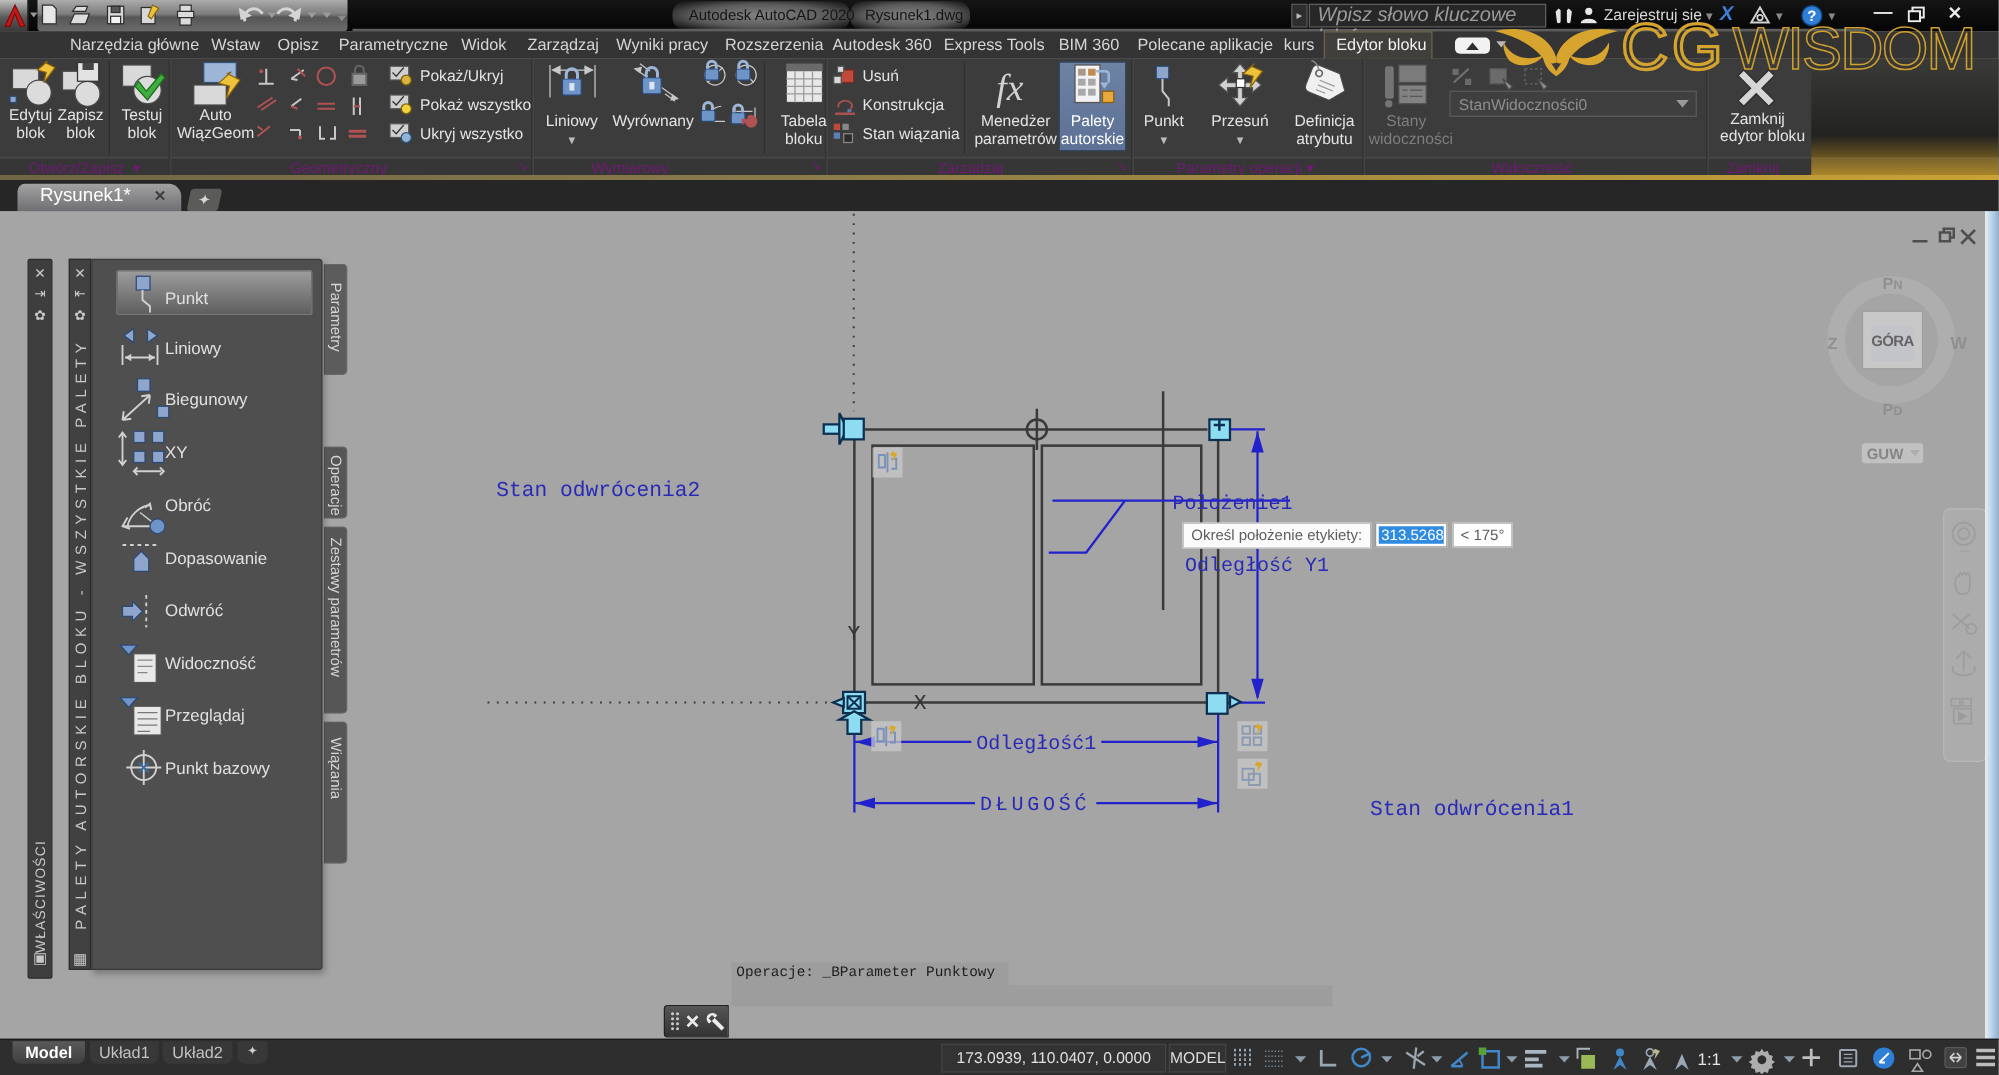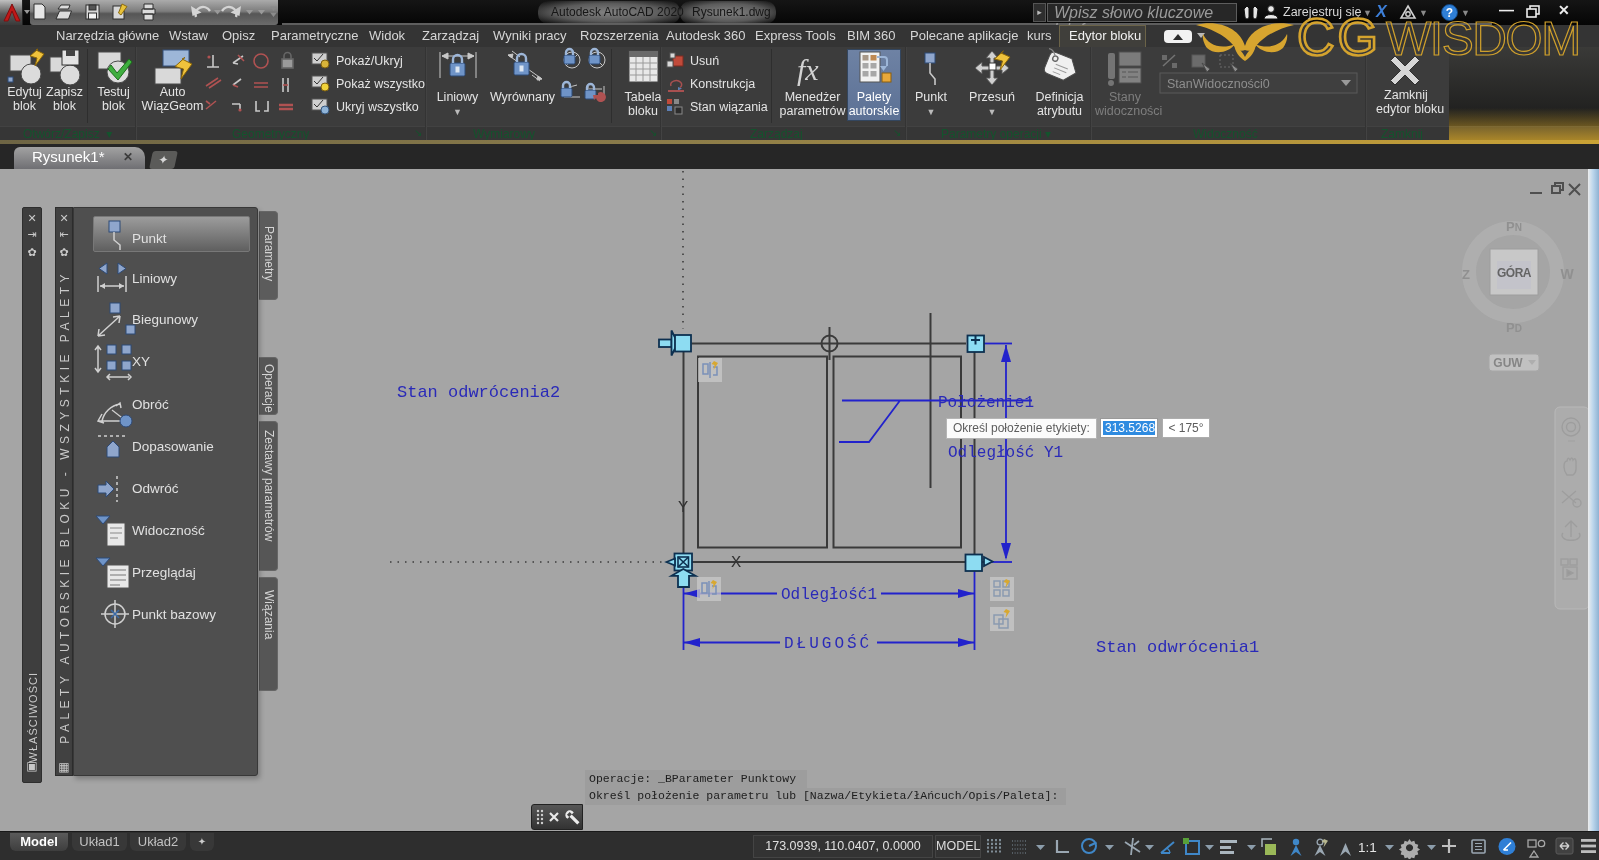--- a/index.html
+++ b/index.html
@@ -19,21 +19,21 @@
 #searchbox{left:1047px;top:3px;width:190px;height:19px;background:#272727;border:1px solid #5d5d5d;color:#9b9b9b;font-style:italic;font-size:16px;line-height:17px;padding-left:6px}
 .tbicon{position:absolute;color:#d8d8d8;font-size:12.5px;top:5px}
 .wb{position:absolute;top:4px;color:#ededed;font-weight:bold}
 
 #tabrow{left:0;top:25px;width:1599px;height:22px;background:#343434}
 .rtab{position:absolute;top:28px;font-size:13px;color:#d6d6d6;white-space:nowrap}
 #activetab{left:1059px;top:25px;width:87px;height:22px;background:#403f3b;border:1px solid #6b6348;border-bottom:none}
 
 #ribbon{left:0;top:47px;width:1599px;height:79px;background:#3c3c3c}
 #ribbonlabels{left:0;top:126px;width:1599px;height:14px;background:#363636;border-top:1px solid #424242}
-.plabel{position:absolute;top:127px;font-size:12px;color:#14532d;white-space:nowrap}
+.plabel{position:absolute;top:127px;font-size:12px;color:#701a75;white-space:nowrap}
 .psep{position:absolute;top:47px;width:2px;height:93px;background:linear-gradient(90deg,#2c2c2c,#4a4a4a)}
 .msep{position:absolute;top:49px;width:1px;height:74px;background:#2e2e2e}
 .btxt{position:absolute;text-align:center;font-size:12.5px;color:#e4e4e4;line-height:14px;white-space:nowrap}
 .stxt{position:absolute;font-size:12.5px;color:#e4e4e4;white-space:nowrap}
 #paletybtn{left:847px;top:49px;width:54px;height:72px;background:linear-gradient(#6e82a4,#5c7195);border:1px solid #33465f}
 #ribright{left:1449px;top:47px;width:150px;height:79px;background:linear-gradient(#3a3a38,#1b1b1a)}
 #golddown{left:1449px;top:108px;width:150px;height:34px;background:linear-gradient(rgba(170,134,40,0),#b08a28)}
 #goldline{left:0;top:140px;width:1599px;height:4px;background:linear-gradient(90deg,#6e6544,#8a7b4a 40%,#caa235)}
 
 #filetabs{left:0;top:144px;width:1599px;height:25px;background:#262626}
@@ -652,21 +652,20 @@
         <span style="top:8px">Zestawy parametrów</span>
       </div>
  <div class="ptab" style="top:369px;height:114px">
         <span style="top:12px">Wiązania</span>
       </div>
 </div>
 
 <div class="abs" id="cmdhist1"></div>
 <div class="abs" id="cmdhist2"></div>
 <div class="cmdtext" style="left:589px;top:772px">Operacje: _BParameter Punktowy</div>
-<div class="cmdtext" style="left:589px;top:789px">Określ położenie parametru lub [Nazwa/Etykieta/łAńcuch/Opis/Paleta]:</div>
 <div class="abs" id="cmdhandle">
  <svg width="52" height="26" viewBox="0 0 52 26">
         <g fill="#cfcfcf">
           <circle cx="6" cy="6" r="1.2"></circle>
           <circle cx="10" cy="6" r="1.2"></circle>
           <circle cx="6" cy="10" r="1.2"></circle>
           <circle cx="10" cy="10" r="1.2"></circle>
           <circle cx="6" cy="14" r="1.2"></circle>
           <circle cx="10" cy="14" r="1.2"></circle>
           <circle cx="6" cy="18" r="1.2"></circle>

